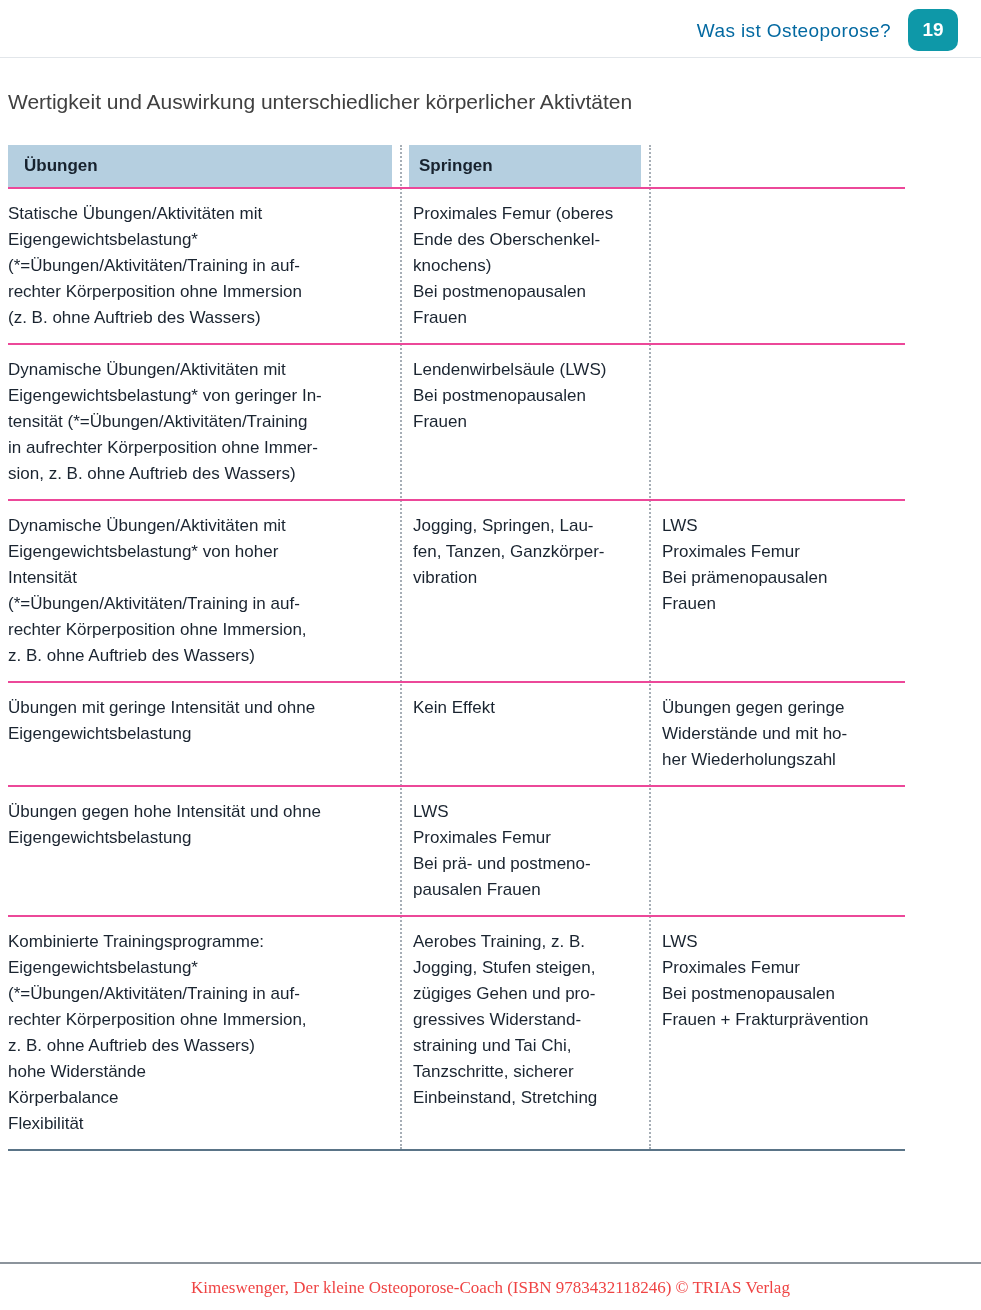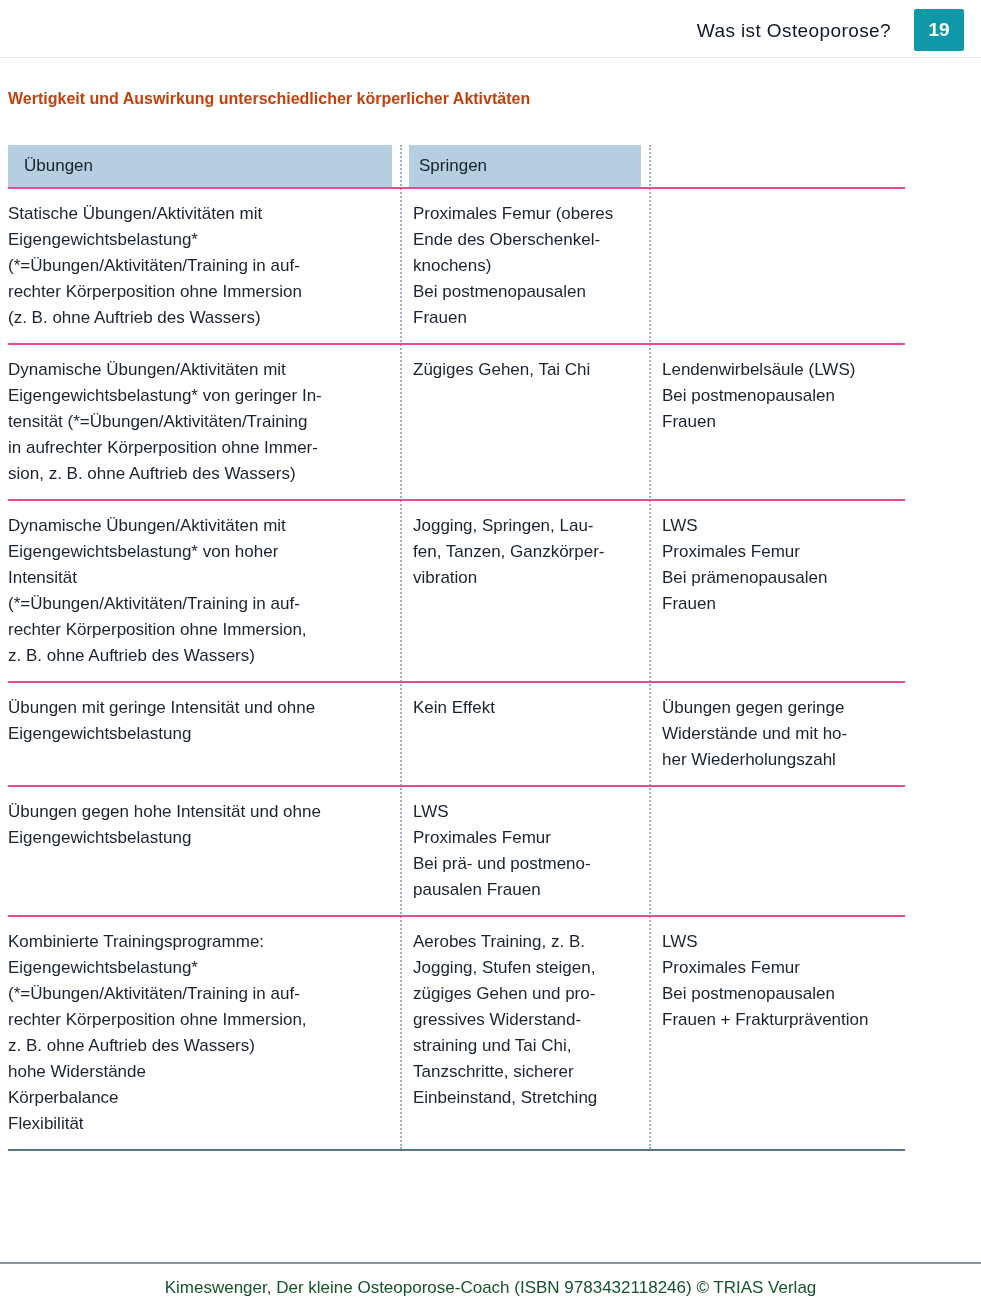--- a/index.html
+++ b/index.html
@@ -4,44 +4,44 @@
 <style>
   html,body { margin:0; padding:0; }
   body {
     width:981px; height:1310px; position:relative;
     background:#ffffff; color:#1a2430;
     font-family:"Liberation Sans", sans-serif;
     overflow:hidden;
   }
   
   .running-header { position:absolute; top:0; left:0; width:981px; height:57px; border-bottom:1px solid #e2e6ea; }
-  .running-title { position:absolute; right:90px; top:20px; font-size:19px; color:#0f172a; letter-spacing:.4px; }
+  .running-title { position:absolute; right:90px; top:20px; font-size:19px; color:#0369a1; letter-spacing:.4px; }
   .page-badge {
-    position:absolute; right:17px; top:9px; width:50px; height:42px;
+    position:absolute; right:23px; top:9px; width:50px; height:42px;
     background:#0e98a8; color:#fff; font-size:19px; font-weight:700;
-    border-radius:2px; display:flex; align-items:center; justify-content:center;
+    border-radius:10px; display:flex; align-items:center; justify-content:center;
   }
   
-  .page-title { position:absolute; left:8px; top:90px; margin:0; font-size:16px; font-weight:700; color:#c2410c; }
+  .page-title { position:absolute; left:8px; top:90px; margin:0; font-size:21px; font-weight:400; color:#404040; }
   
   .tbl { position:absolute; left:8px; top:145px; width:897px; border-bottom:2px solid #5a7487; }
   .vline { position:absolute; top:0; bottom:0; width:0; border-left:2px dotted #a6aeb6; }
   .vline-1 { left:392px; } .vline-2 { left:641px; }
   .row { display:grid; grid-template-columns:384px 232px 247px; column-gap:17px; position:relative; }
   .row.body { border-top:2px solid #ec4899; }
   .cell { font-size:17px; line-height:26px; white-space:pre-line; padding:12px 10px 12px 4px; }
   .row.body .cell:first-child { padding-left:0; }
   .thead .cell {
-    background:#b5cfe0; color:#17222e; font-weight:400;
+    background:#b5cfe0; color:#17222e; font-weight:700;
     line-height:24px; padding:9px 14px 9px 10px;
   }
   .thead .cell:first-child { padding-left:16px; }
   
   .footer-line { position:absolute; left:0; right:0; bottom:46px; border-top:2px solid #8c949c; }
-  .footer-text { position:absolute; left:0; bottom:12px; width:100%; text-align:center; font-size:17px; color:#14532d; }
+  .footer-text { position:absolute; left:0; bottom:12px; width:100%; text-align:center; font-size:17px; color:#ef4444;font-family:Liberation Serif, serif; }
 </style>
 </head>
 <body>
 
 <div>
 
   <header class="running-header">
     <span class="running-title">Was ist Osteoporose?</span>
     <span class="page-badge">19</span>
   </header>
@@ -69,21 +69,20 @@
 Bei postmenopausalen
 Frauen</div>
     </div>
 
     <div class="row body">
       <div class="cell">Dynamische Übungen/Aktivitäten mit
 Eigengewichtsbelastung* von geringer In-
 tensität (*=Übungen/Aktivitäten/Training
 in aufrechter Körperposition ohne Immer-
 sion, z. B. ohne Auftrieb des Wassers)</div>
-      <div class="cell">Zügiges Gehen, Tai Chi</div>
       <div class="cell">Lendenwirbelsäule (LWS)
 Bei postmenopausalen
 Frauen</div>
     </div>
 
     <div class="row body">
       <div class="cell">Dynamische Übungen/Aktivitäten mit
 Eigengewichtsbelastung* von hoher
 Intensität
 (*=Übungen/Aktivitäten/Training in auf-

